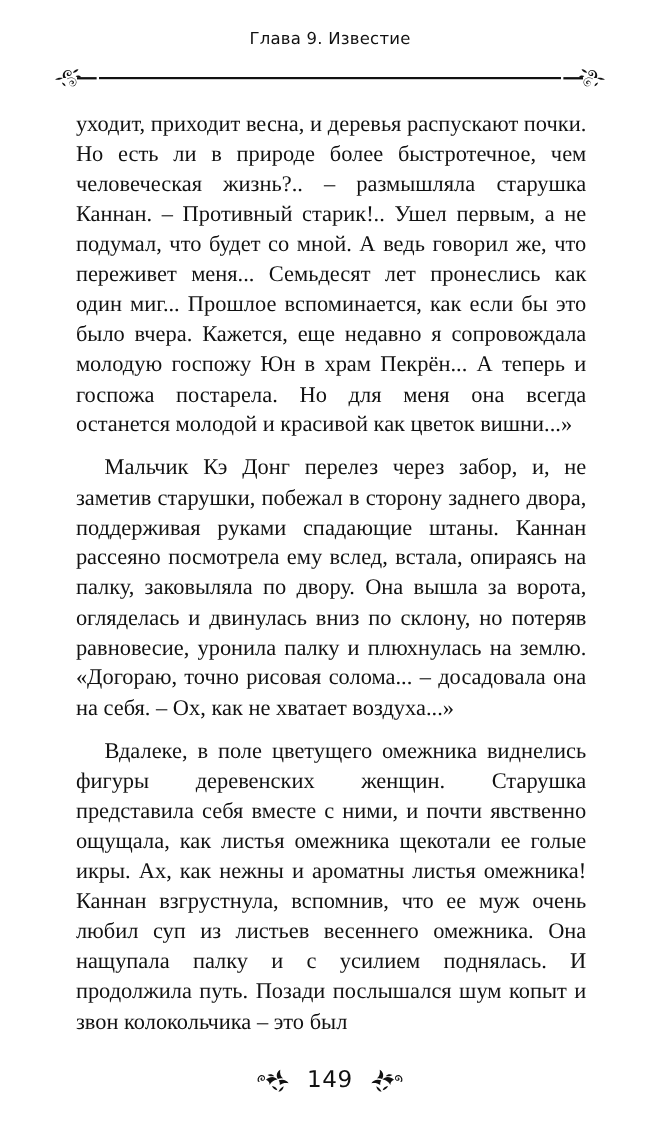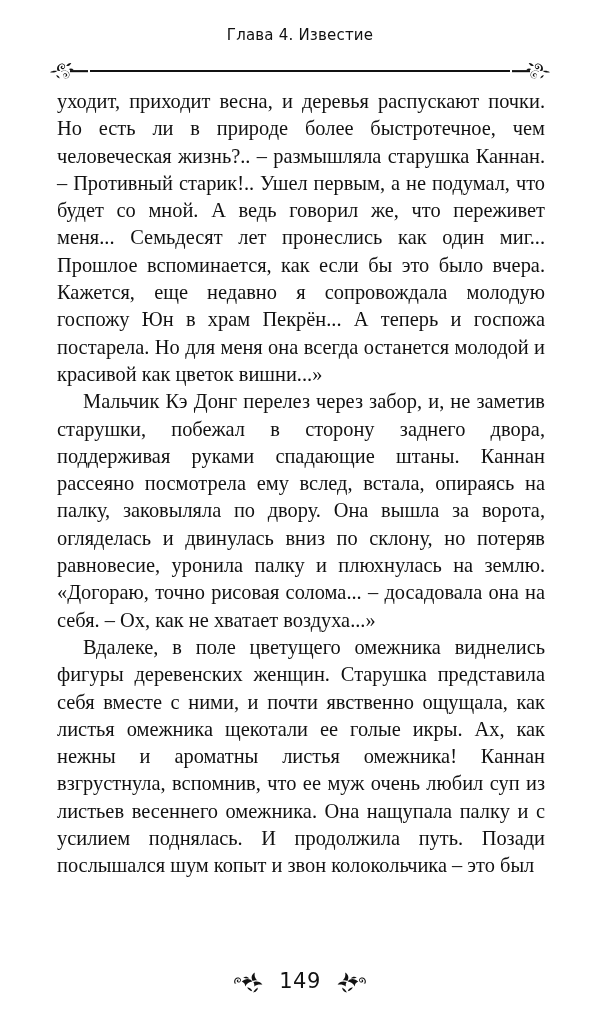--- a/index.html
+++ b/index.html
@@ -56,21 +56,21 @@
   .orn-right svg { transform: scaleX(-1); }
 
   
   .textblock {
     position: absolute;
     top: 88px;
     left: 57px;
     width: 488px;
   }
   .para {
-    margin: 0;
+    margin: 12px;
     font-size: 20.4px;
     line-height: 27.3px;
     text-align: justify;
     text-justify: inter-word;
     text-indent: 26px;
     hyphens: manual;
     color: #111111;
   }
   .para.first { text-indent: 0; }
 
@@ -95,21 +95,21 @@
     height: 30px;
     line-height: 0;
   }
   .leaf.right svg { transform: scaleX(-1); }
 </style>
 </head>
 <body>
 
 <div class="page">
 
-  <div class="running-head">Глава 4. Известие</div>
+  <div class="running-head">Глава 9. Известие</div>
 
   <div class="head-rule">
     <span class="orn-left">
       <svg viewBox="0 0 40 26" width="40" height="26" xmlns="http://www.w3.org/2000/svg">
         <g fill="#111111">
           <path d="M2 14.2c2.4-1.6 4.8-1.9 7.2-1.2-2.1 1.6-4.6 2-7.2 1.2z"></path>
           <path d="M9.5 12.8c-1.1-2.6-.3-5.2 2.2-6.6 1.9-1.1 4-.7 5 .9.9 1.4.4 3.1-1 3.8-1.1.6-2.4.2-2.9-.8-.4-.8-.1-1.7.7-2.1.6-.3 1.3-.1 1.6.5-.5-.2-.9-.1-1.1.3-.2.5 0 1 .5 1.2.7.3 1.5 0 1.8-.8.4-1-.1-2.2-1.2-2.7-1.4-.6-3 0-3.8 1.5-.9 1.7-.4 3.7 1 4.9z"></path>
           <path d="M13 13.6c2.6-1.7 5.5-1.5 7.4.5 1.6 1.7 1.5 4.2-.2 5.6-1.5 1.2-3.6 1-4.7-.5-.9-1.2-.6-2.8.6-3.6 1-.7 2.3-.4 2.9.6.5.8.2 1.8-.6 2.2-.6.3-1.4.1-1.7-.5.5.2 1 .1 1.2-.3.3-.5.1-1.1-.4-1.4-.7-.4-1.6-.1-2 .7-.6 1-.2 2.3.8 2.9 1.3.8 3 .4 4-.9 1.2-1.5 1-3.7-.6-5-1.7-1.4-4.2-1.4-6.7.2z"></path>
           <path d="M18.2 8.1c1.1-2.2 3-3.4 5.1-3.2-.9 2.2-2.8 3.4-5.1 3.2z"></path>
           <path d="M20.8 11.1c1.8-.9 3.6-.6 4.8.8-1.8.9-3.6.6-4.8-.8z"></path>

